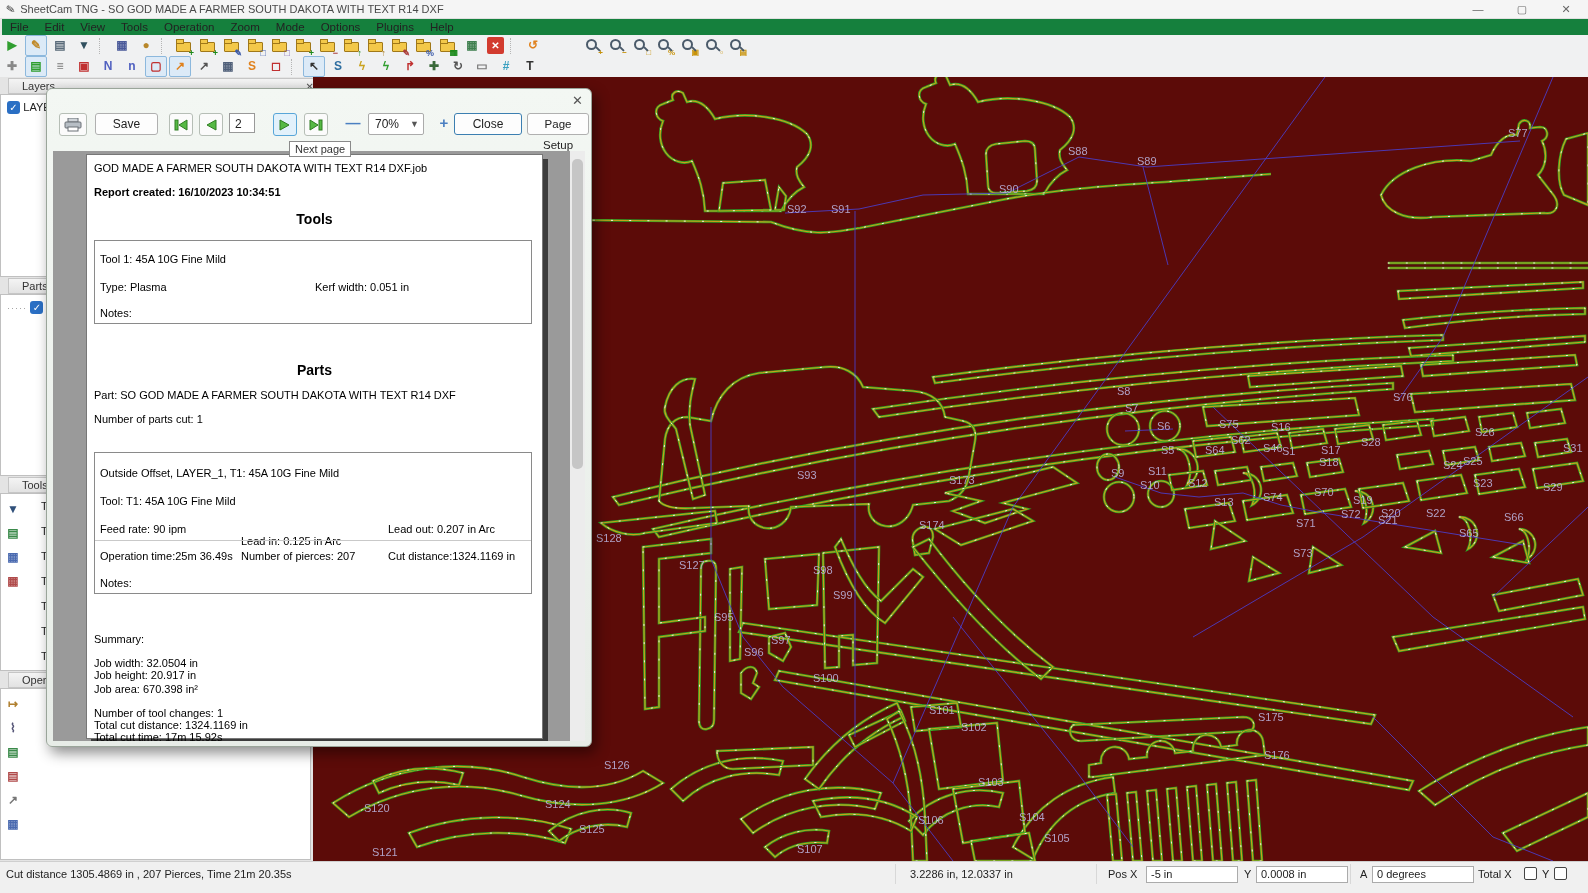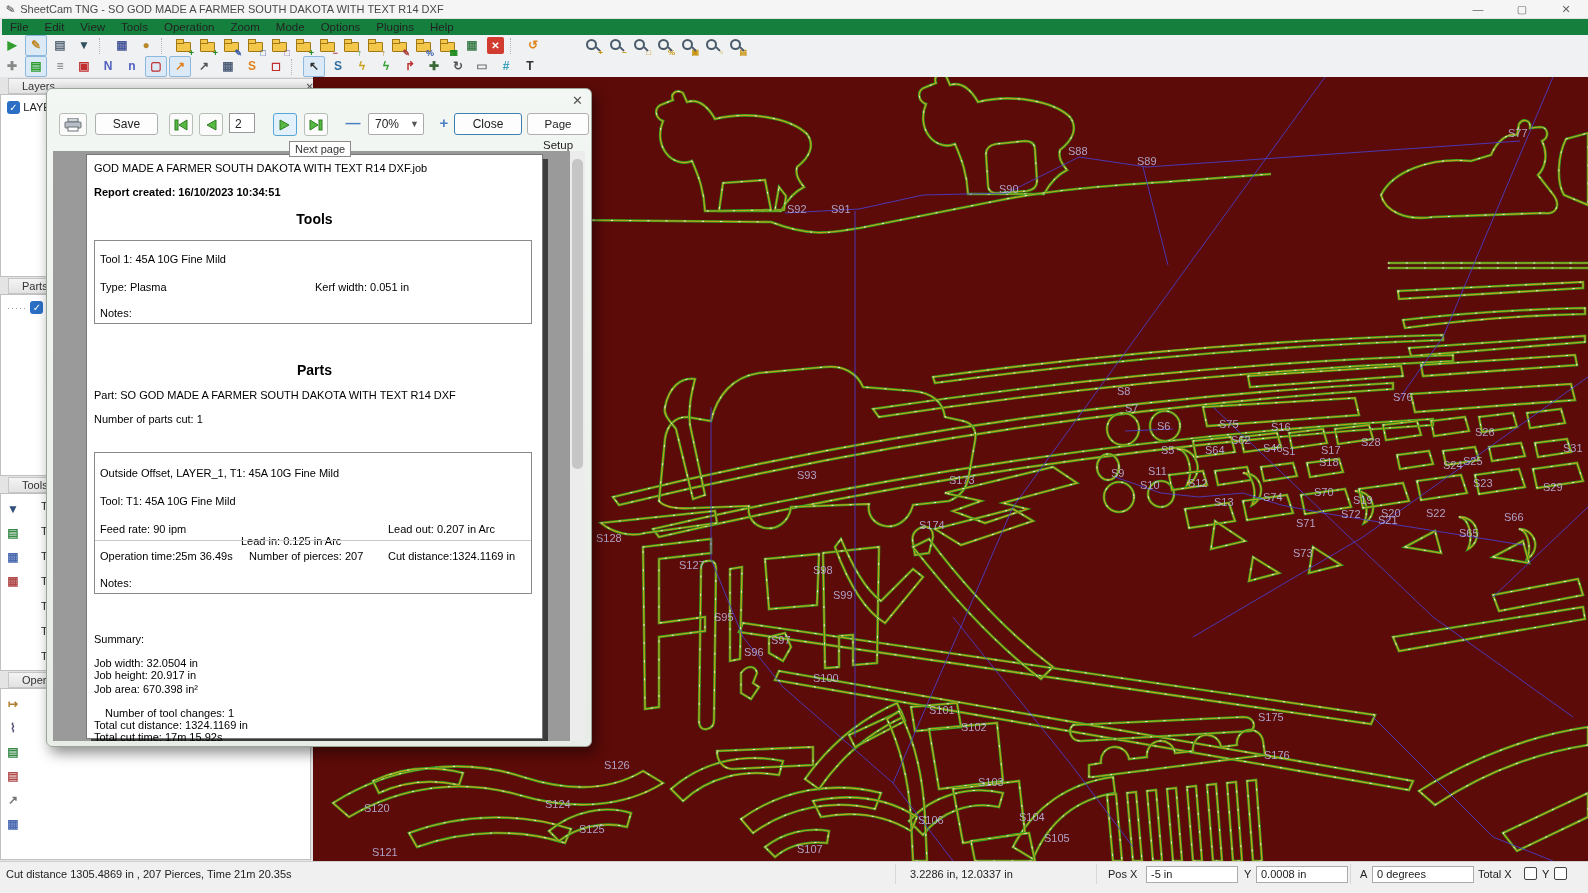--- a/index.html
+++ b/index.html
@@ -731,29 +731,29 @@
         <div class="r" style="left:7px;top:234px;">Part: SO GOD MADE A FARMER SOUTH DAKOTA WITH TEXT R14 DXF</div>
         <div class="r" style="left:7px;top:258px;">Number of parts cut: 1</div>
         <div class="rbox" style="top:297px;height:142px;">
           <div class="r" style="left:5px;top:14px;">Outside Offset, LAYER_1, T1: 45A 10G Fine Mild</div>
           <div class="r" style="left:5px;top:42px;">Tool: T1: 45A 10G Fine Mild</div>
           <div class="r" style="left:5px;top:70px;">Feed rate: 90 ipm</div>
           <div class="r" style="left:146px;top:82px;">Lead in: 0.125 in Arc</div>
           <div class="r" style="left:293px;top:70px;">Lead out: 0.207 in Arc</div>
           <div style="position:absolute;left:0;top:87px;width:100%;border-top:1px solid #c9c9c9;"></div>
           <div class="r" style="left:5px;top:97px;">Operation time:25m 36.49s</div>
-          <div class="r" style="left:154px;top:97px;">Number of pierces: 207</div>
+          <div class="r" style="left:146px;top:97px;">Number of pierces: 207</div>
           <div class="r" style="left:293px;top:97px;">Cut distance:1324.1169 in</div>
           <div class="r" style="left:5px;top:124px;">Notes:</div>
         </div>
         <div class="r" style="left:7px;top:478px;">Summary:</div>
         <div class="r" style="left:7px;top:502px;">Job width: 32.0504 in</div>
         <div class="r" style="left:7px;top:514px;">Job height: 20.917 in</div>
         <div class="r" style="left:7px;top:528px;">Job area: 670.398 in²</div>
-        <div class="r" style="left:18px;top:552px;">Number of tool changes: 1</div>
+        <div class="r" style="left:7px;top:552px;">Number of tool changes: 1</div>
         <div class="r" style="left:7px;top:564px;">Total cut distance: 1324.1169 in</div>
         <div class="r" style="left:7px;top:576px;">Total cut time: 17m 15.92s</div>
       </div>
       <div id="vscroll">
         <div id="vthumb"></div>
       </div>
     </div>
   </div>
 
   <div id="statusbar">

